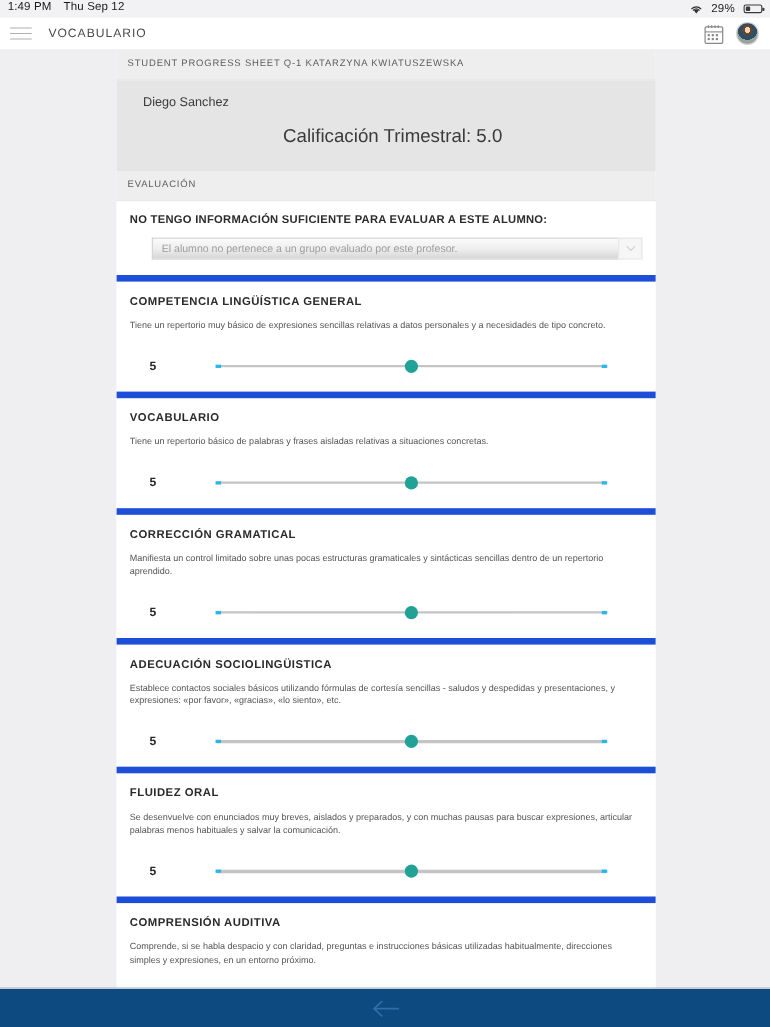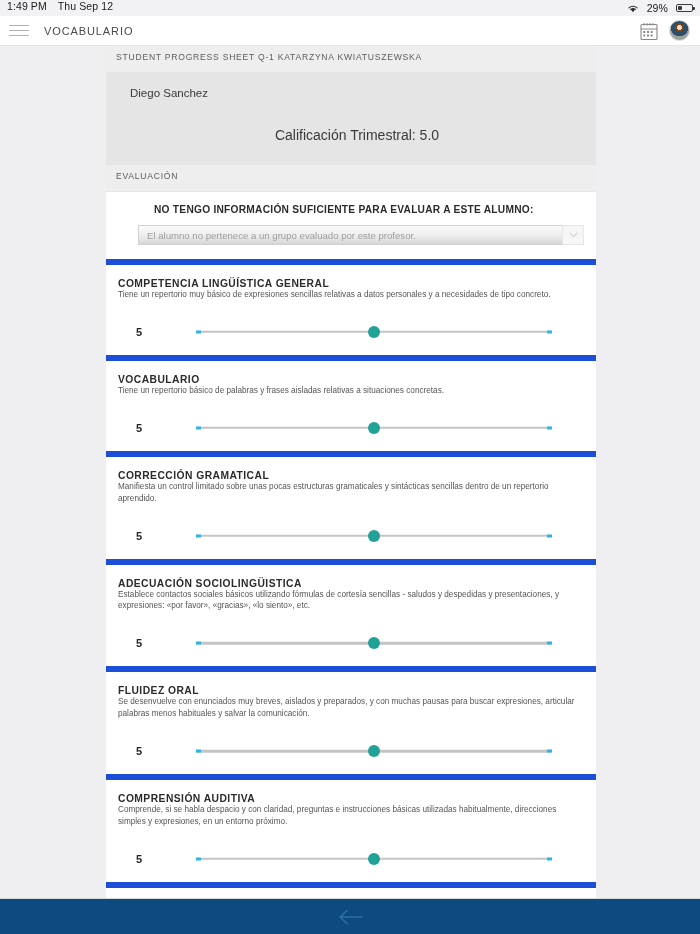--- a/index.html
+++ b/index.html
@@ -83,29 +83,29 @@
     background: #eeeeee;
     padding: 6px 10px 10px 10px;
     font-size: 8.6px; letter-spacing: .75px; font-weight: 400;
     color: #5c5c5c; text-transform: uppercase;
     border-bottom: 1px solid #e7e7e7;
   }
 
   .panel { background: #e5e5e5; padding: 14px 12px 16px 24px; }
   .student-name { font-size: 11.5px; color: #3a3a3a; }
   .grade-line {
-    font-size: 14px; color: #3a3a3a;
-    text-align: center; margin-top: 28px; margin-bottom: 6px;
+    font-size: 17px; color: #3a3a3a;
+    text-align: center; margin-top: 15px; margin-bottom: 6px;
   }
 
   
   .noinfo-panel { background: #fff; padding: 12px 12px 14px 12px; }
   .noinfo-label {
     font-size: 10.2px; font-weight: bold; color: #2b2b2b;
-    letter-spacing: .25px; text-transform: uppercase; margin-bottom: 10px; margin-left: 36px;
+    letter-spacing: .25px; text-transform: uppercase; margin-bottom: 10px;
   }
   .select-row { display: flex; align-items: stretch; height: 20px; margin-left: 20px; }
   .select-box {
     flex: 1;
     background: linear-gradient(to bottom, #fbfbfb 0%, #ededed 55%, #d6d6d6 100%);
     border: 1px solid #d2d2d2; border-right: none;
     display: flex; align-items: center;
     padding: 0 8px;
     font-size: 9.6px; color: #9d9d9d;
     overflow: hidden; white-space: nowrap;
@@ -122,20 +122,21 @@
   .comp {
     background: #fff;
     padding: 13px 12px 6px 12px;
     border-top: 6px solid #1d4ed8;
   }
   .comp-title {
     font-size: 10.3px; font-weight: bold; color: #2b2b2b;
     letter-spacing: .45px; text-transform: uppercase;
   }
   .comp-desc {
+    margin-top: 10px;
     font-size: 8.2px; line-height: 1.45; color: #555;
   }
   .slider-row {
     display: flex; align-items: center;
     margin-top: 14px; height: 34px;
   }
   .score {
     width: 42px; text-align: center;
     font-size: 11px; font-weight: bold; color: #262626;
   }

